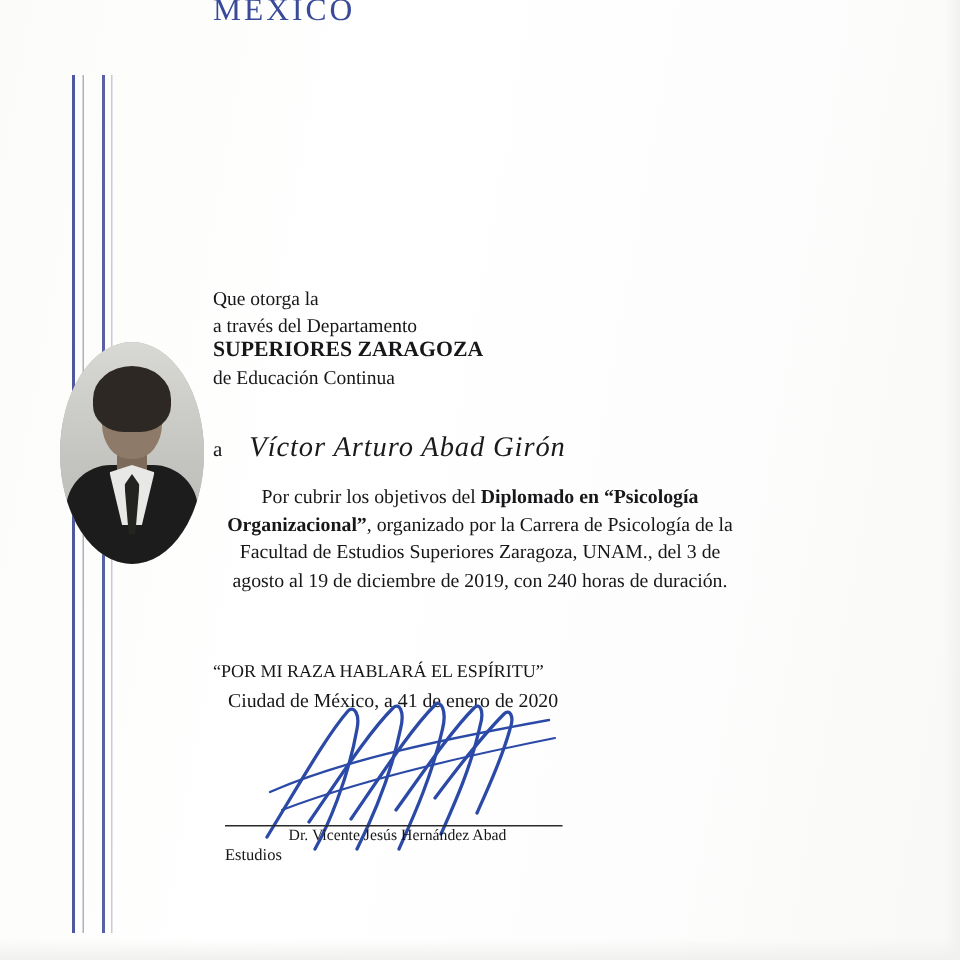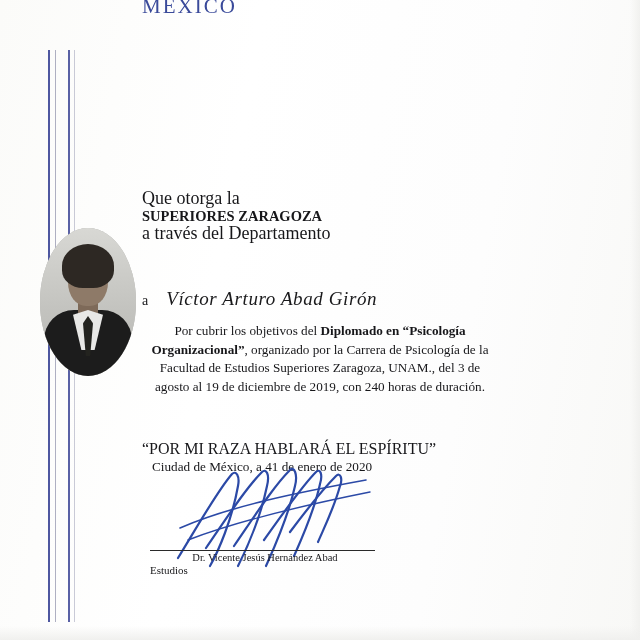--- a/index.html
+++ b/index.html
@@ -127,21 +127,21 @@
 
   
   .body-block {
     position: absolute;
     left: 142px;
     top: 190px;
     width: 360px;
     color: #1d1d1f;
   }
   .line {
-    font-size: 18px;
+    font-size: 13px;
     line-height: 17.5px;
     color: #17171a;
   }
   .bold { font-weight: bold; }
   .bigger { font-size: 14.5px; }
 
   .name-row {
     position: absolute;
     left: 142px;
     top: 288px;
@@ -172,21 +172,21 @@
     color: #17171a;
     text-align: center;
   }
 
   
   .motto {
     position: absolute;
     left: 142px;
     top: 440px;
     width: 360px;
-    font-size: 16px;
+    font-size: 12px;
     color: #17171a;
     font-variant: small-caps;
   }
   .citydate {
     position: absolute;
     left: 152px;
     top: 459px;
     width: 360px;
     font-size: 13.2px;
     color: #17171a;
@@ -246,22 +246,23 @@
     <div class="jacket"></div>
     <div class="neck"></div>
     <div class="shirt"></div>
     <div class="tie"></div>
     <div class="face"></div>
     <div class="hair"></div>
   </div>
 
   <div class="body-block">
     <div class="line">Que otorga la</div>
+    <div class="line">a través del Departamento</div>
     <div class="line bold bigger">SUPERIORES ZARAGOZA</div>
-    <div class="line">a través del Departamento</div>
+    <div class="line">de Educación Continua</div>
   </div>
 
   <div class="name-row">
     <span class="name-a">a</span>
     <span class="name">Víctor Arturo Abad Girón</span>
   </div>
 
   <div class="para"><span>Por cubrir los objetivos del </span><span style="font-weight: bold;">Diplomado en “Psicología Organizacional”</span><span>, organizado por la Carrera de Psicología de la Facultad de Estudios Superiores Zaragoza, UNAM., del 3 de agosto al 19 de diciembre de 2019, con 240 horas de duración.</span></div>
 
   <div class="motto">“POR MI RAZA HABLARÁ EL ESPÍRITU”</div>

